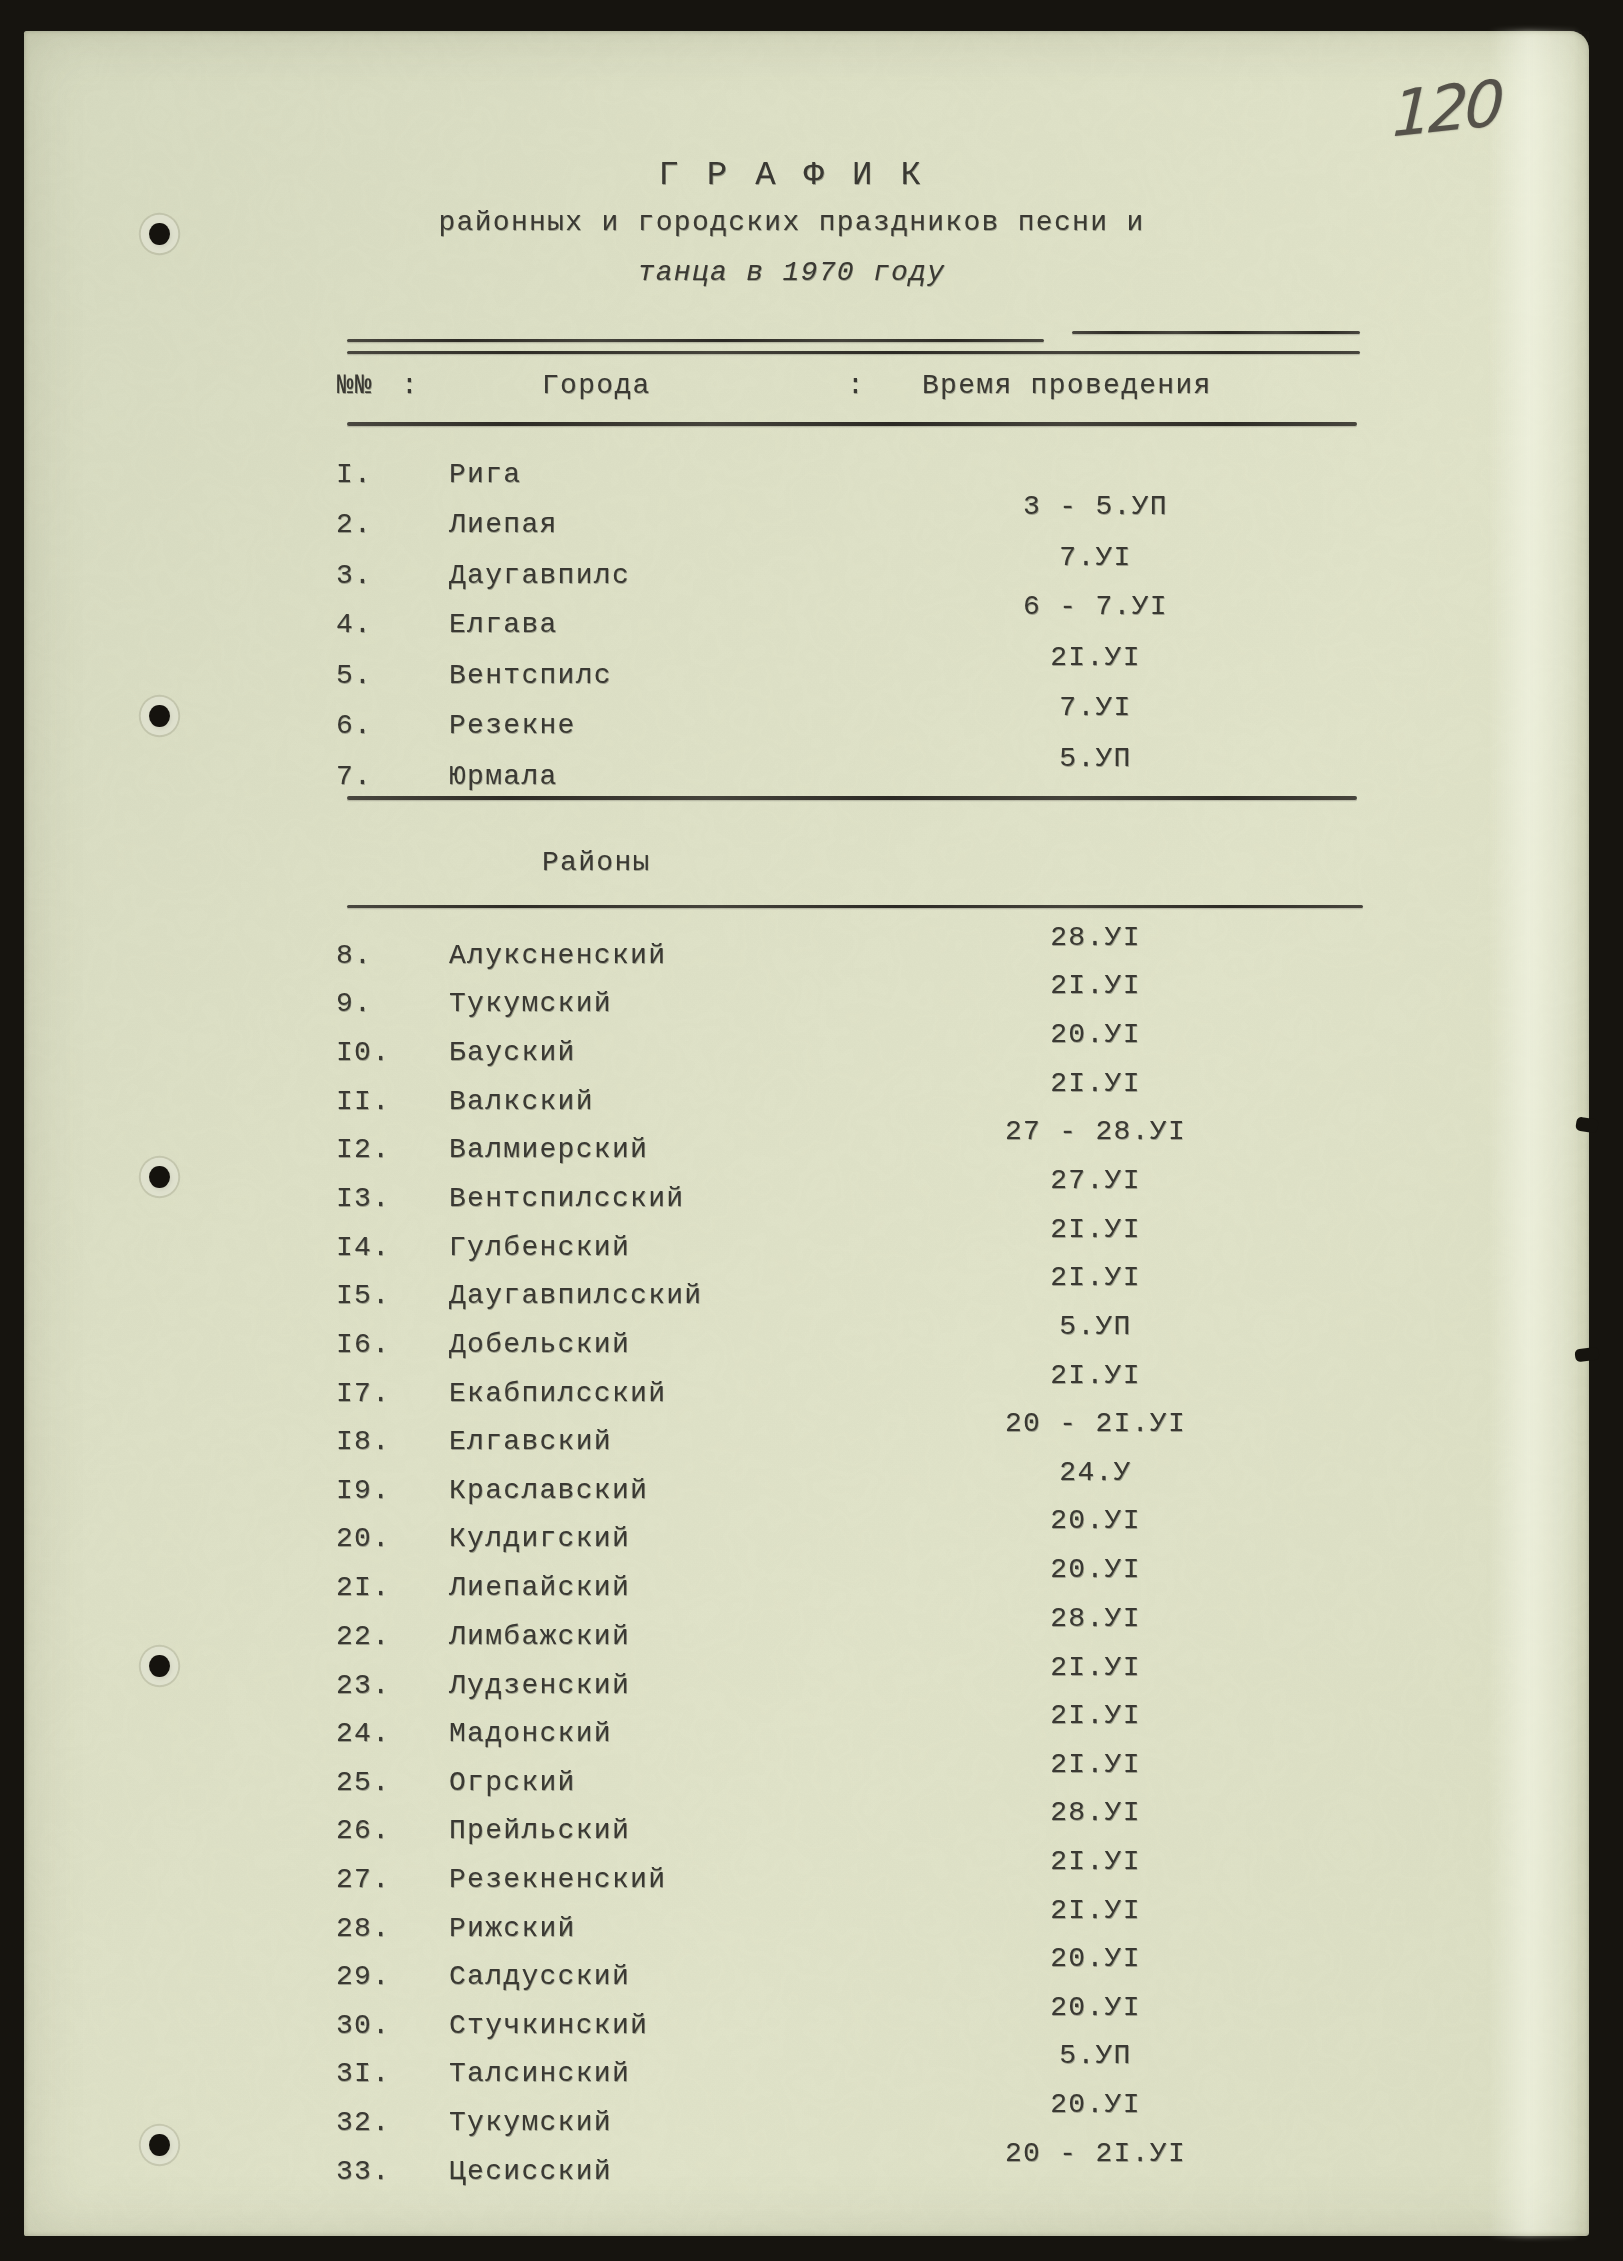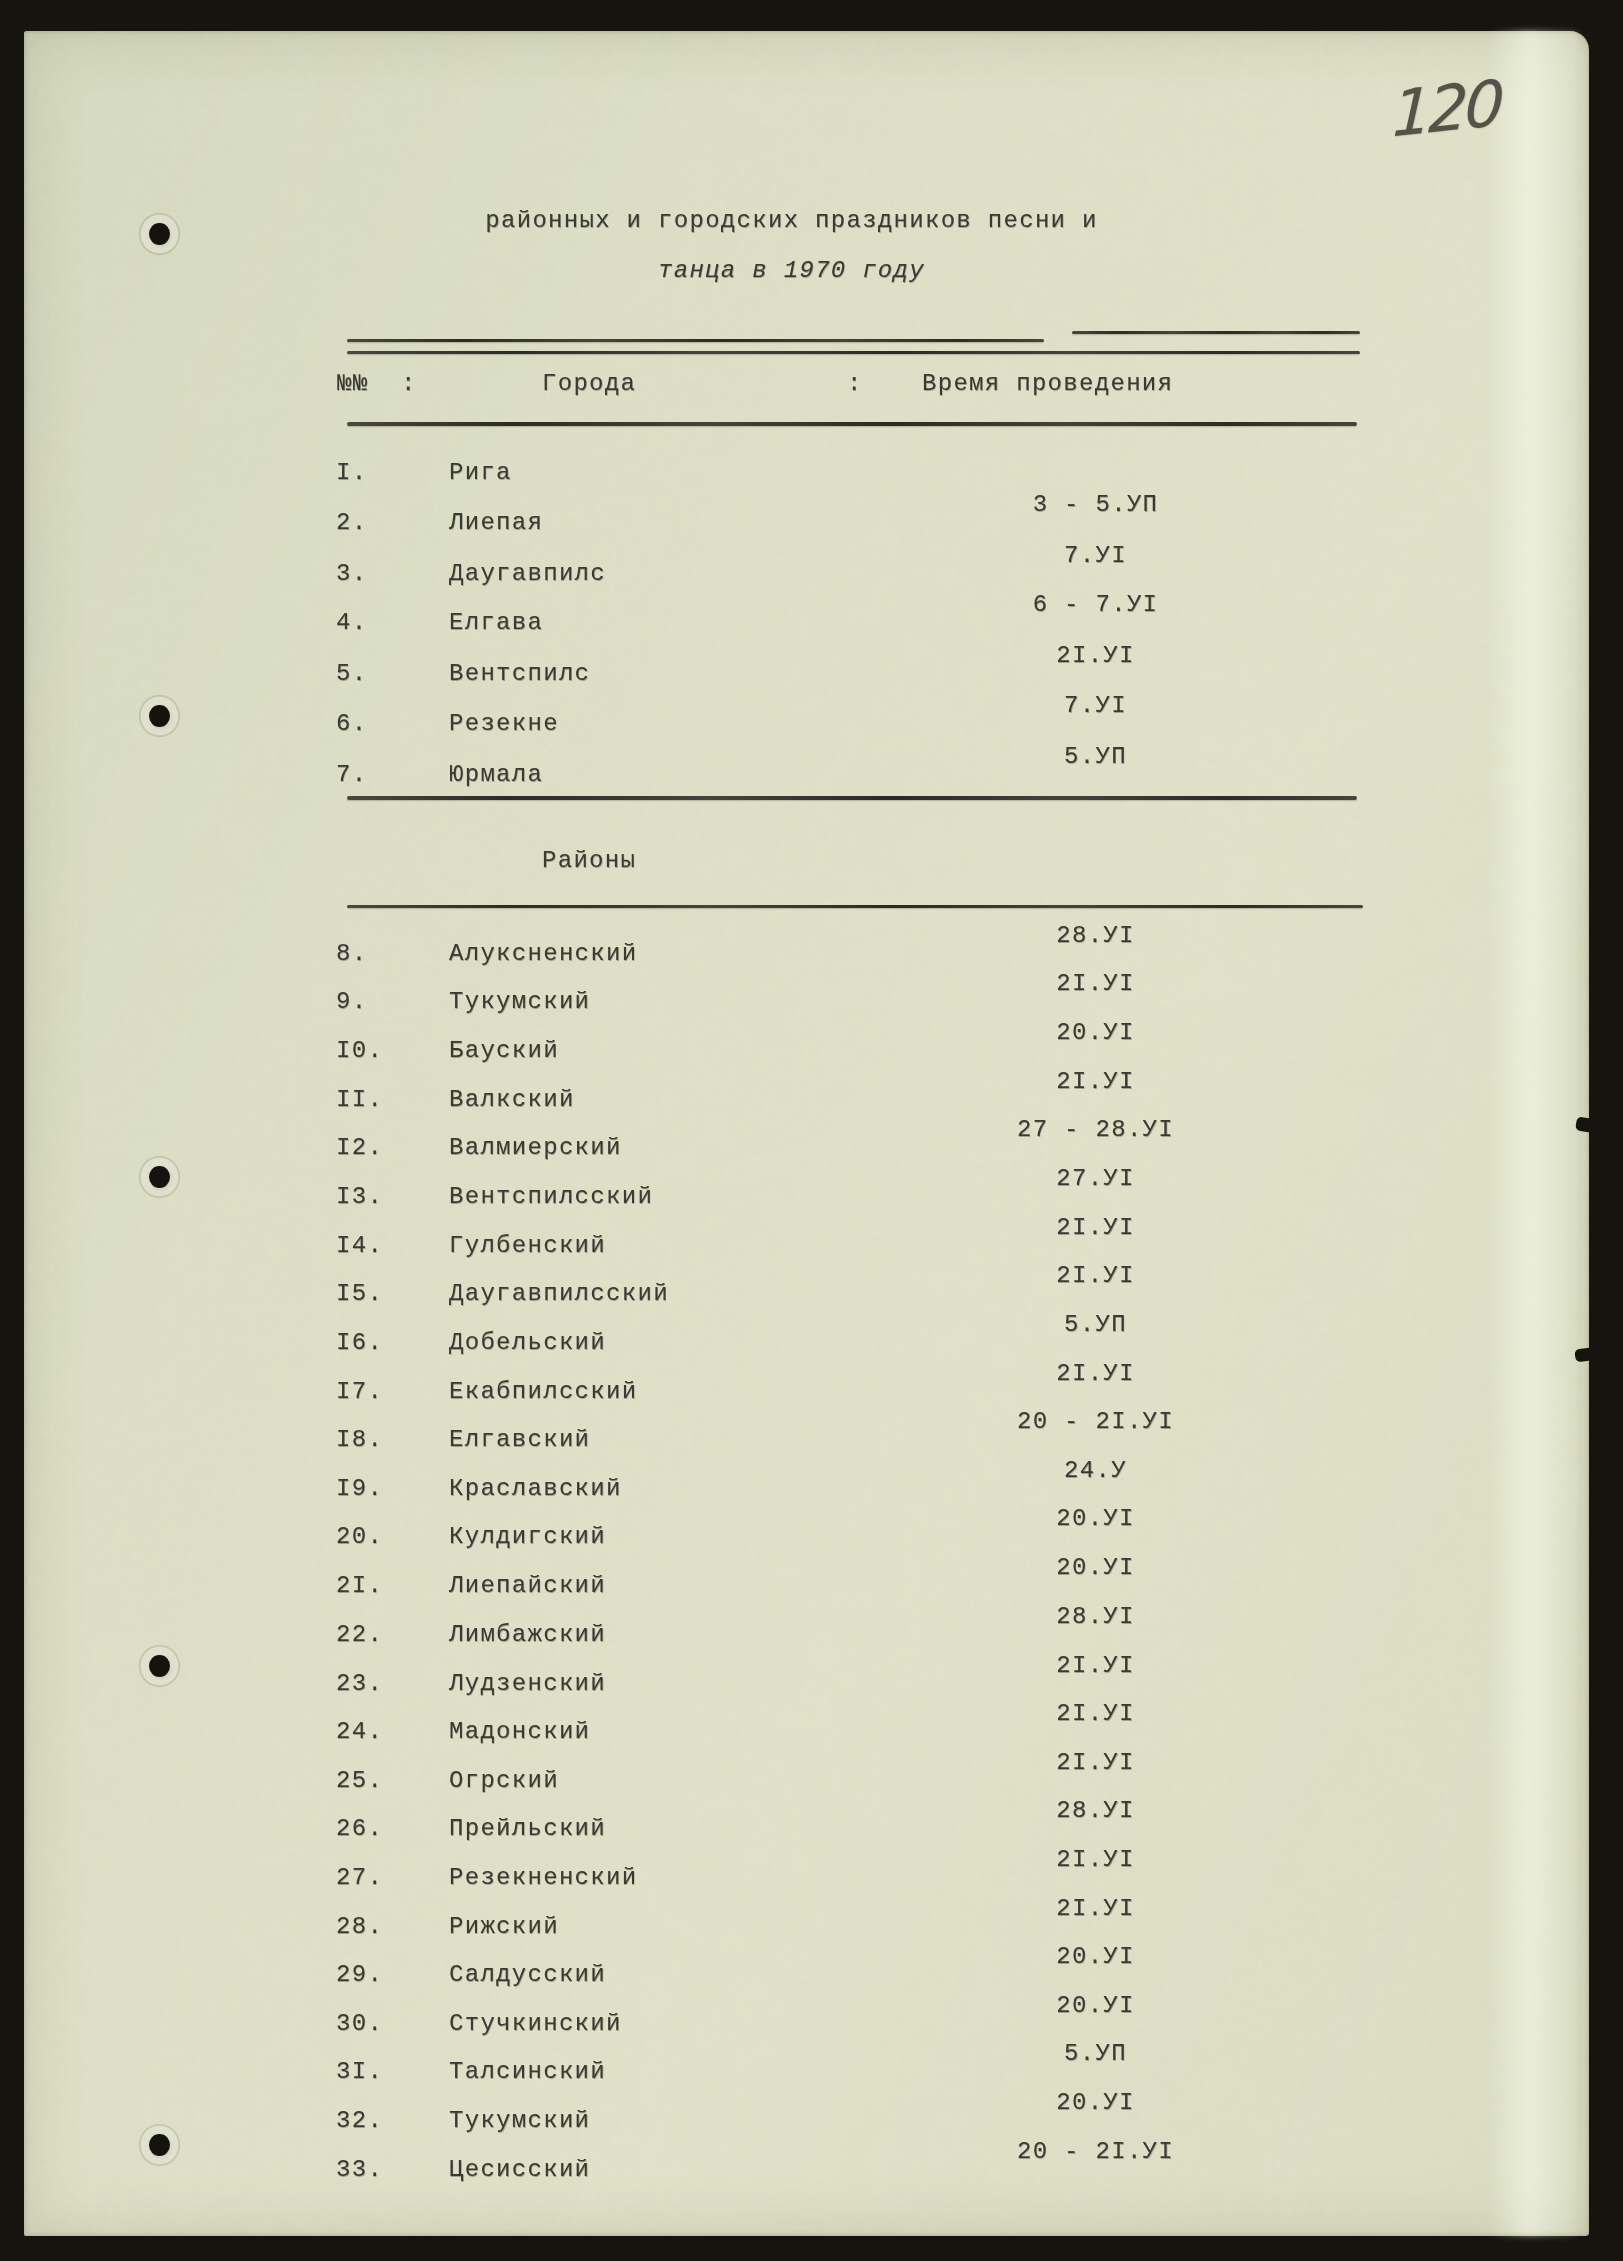--- a/index.html
+++ b/index.html
@@ -18,21 +18,21 @@
   }
   .notch{position:absolute;background:#16140f;border-radius:5.1px;}
   .notch1{right:-9px;top:1087px;width:22px;height:14px;transform:rotate(9deg);}
   .notch2{right:-10.2px;top:1317px;width:24px;height:12.8px;transform:rotate(-7deg);}
   .hole{
     position:absolute;width:20.5px;height:22px;border-radius:50%;background:#15130e;
     box-shadow:0 0 0 8.3px rgba(246,248,233,0.55), 0 0 0 10.2px rgba(138,138,114,0.28), 1.3px 1.9px 3.8px rgba(80,80,62,0.35);
   }
   .tw{
     font-family:"Liberation Mono","DejaVu Sans Mono",monospace;
-    font-size:24px;letter-spacing:1.3px;color:#3a3933;white-space:pre;
+    font-size:28px;letter-spacing:1.3px;color:#3a3933;white-space:pre;
     text-shadow:0.6px 0.6px 0.6px rgba(58,57,51,0.38);
   }
   .title-line{position:absolute;left:256px;width:1023px;text-align:center;}
   .t1{top:125px;font-size:34px;letter-spacing:3.8px;}
   .t2{top:176px;}
   .t3{top:226px;font-style:italic;}
   .rule{
     position:absolute;height:3.2px;border-radius:1.9px;
     background:linear-gradient(90deg,#49473f 0%,#2d2b25 16%,#45433b 36%,#2b2924 54%,#44423a 71%,#2d2b25 87%,#47453d 100%);
     box-shadow:0 1.3px 0.6px rgba(62,60,53,0.22);
@@ -75,20 +75,21 @@
     <div class="notch notch2"></div>
 
     <div class="hole" style="left:125px;top:192px;"></div>
     <div class="hole" style="left:125px;top:674px;"></div>
     <div class="hole" style="left:125px;top:1135px;"></div>
     <div class="hole" style="left:125px;top:1624px;"></div>
     <div class="hole" style="left:125px;top:2103px;"></div>
 
     <div class="pagenum">120</div>
 
+    <div class="tw title-line t1">Г Р А Ф И К</div>
     <div class="tw title-line t2">районных и городских праздников песни и</div>
     <div class="tw title-line t3">танца в 1970 году</div>
 
     <div class="rule" style="left:323px;top:308px;width:697px;height:2.6px;"></div>
     <div class="rule" style="left:1048px;top:300px;width:288px;height:2.6px;"></div>
     <div class="rule" style="left:323px;top:320px;width:1013px;height:2.6px;"></div>
 
     <div class="header-row tw">
       <span class="hdr-span" style="left:313px;">№№</span>
       <span class="hdr-span" style="left:377px;">:</span>

